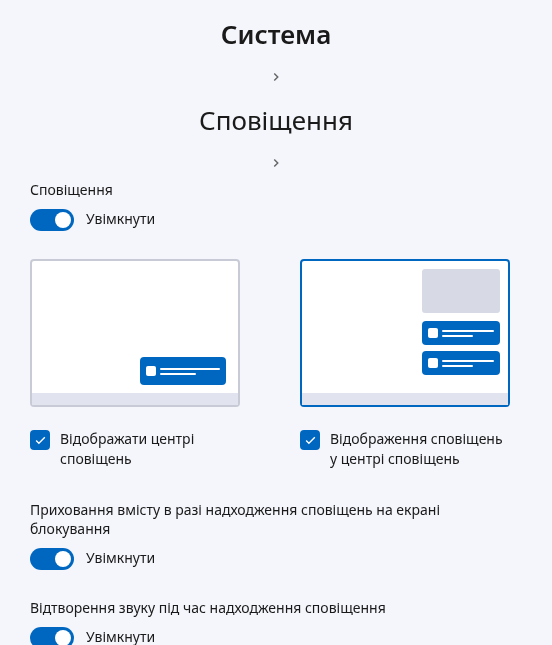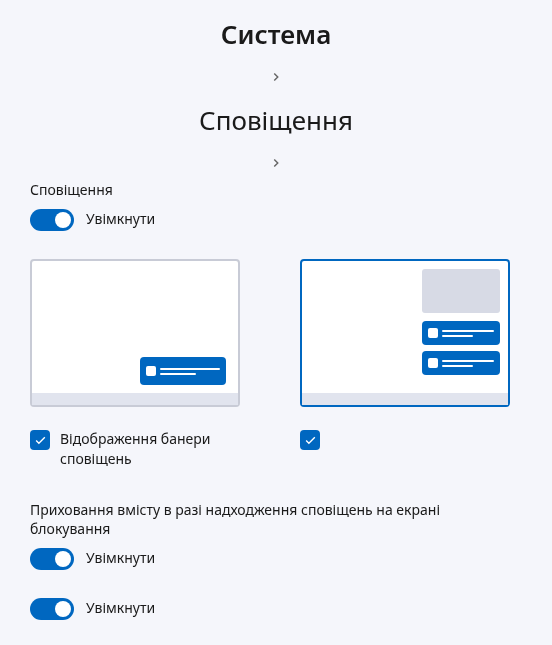--- a/index.html
+++ b/index.html
@@ -230,37 +230,39 @@
   </div>
 </div>
 
 <div class="option-row">
   <div class="option">
     <div class="checkbox">
       <svg viewBox="0 0 24 24">
           <polyline points="20 6 9 17 4 12"></polyline>
         </svg>
     </div>
-    <span class="option-label">Відображення банери сповіщень</span>
+    <span class="option-label">Відображати центрі сповіщень</span>
   </div>
   <div class="option">
     <div class="checkbox">
       <svg viewBox="0 0 24 24">
           <polyline points="20 6 9 17 4 12"></polyline>
         </svg>
     </div>
+    <span class="option-label">Відображення сповіщень у центрі сповіщень</span>
   </div>
 </div>
 
 <div class="setting-block">
   <div class="section-label">Приховання вмісту в разі надходження сповіщень на екрані блокування</div>
   <div class="toggle-row">
     <div class="toggle"></div>
     <span class="toggle-label">Увімкнути</span>
   </div>
 </div>
 
 <div class="setting-block">
+  <div class="section-label">Відтворення звуку під час надходження сповіщення</div>
   <div class="toggle-row">
     <div class="toggle"></div>
     <span class="toggle-label">Увімкнути</span>
   </div>
 </div>
 
 </body></html>

